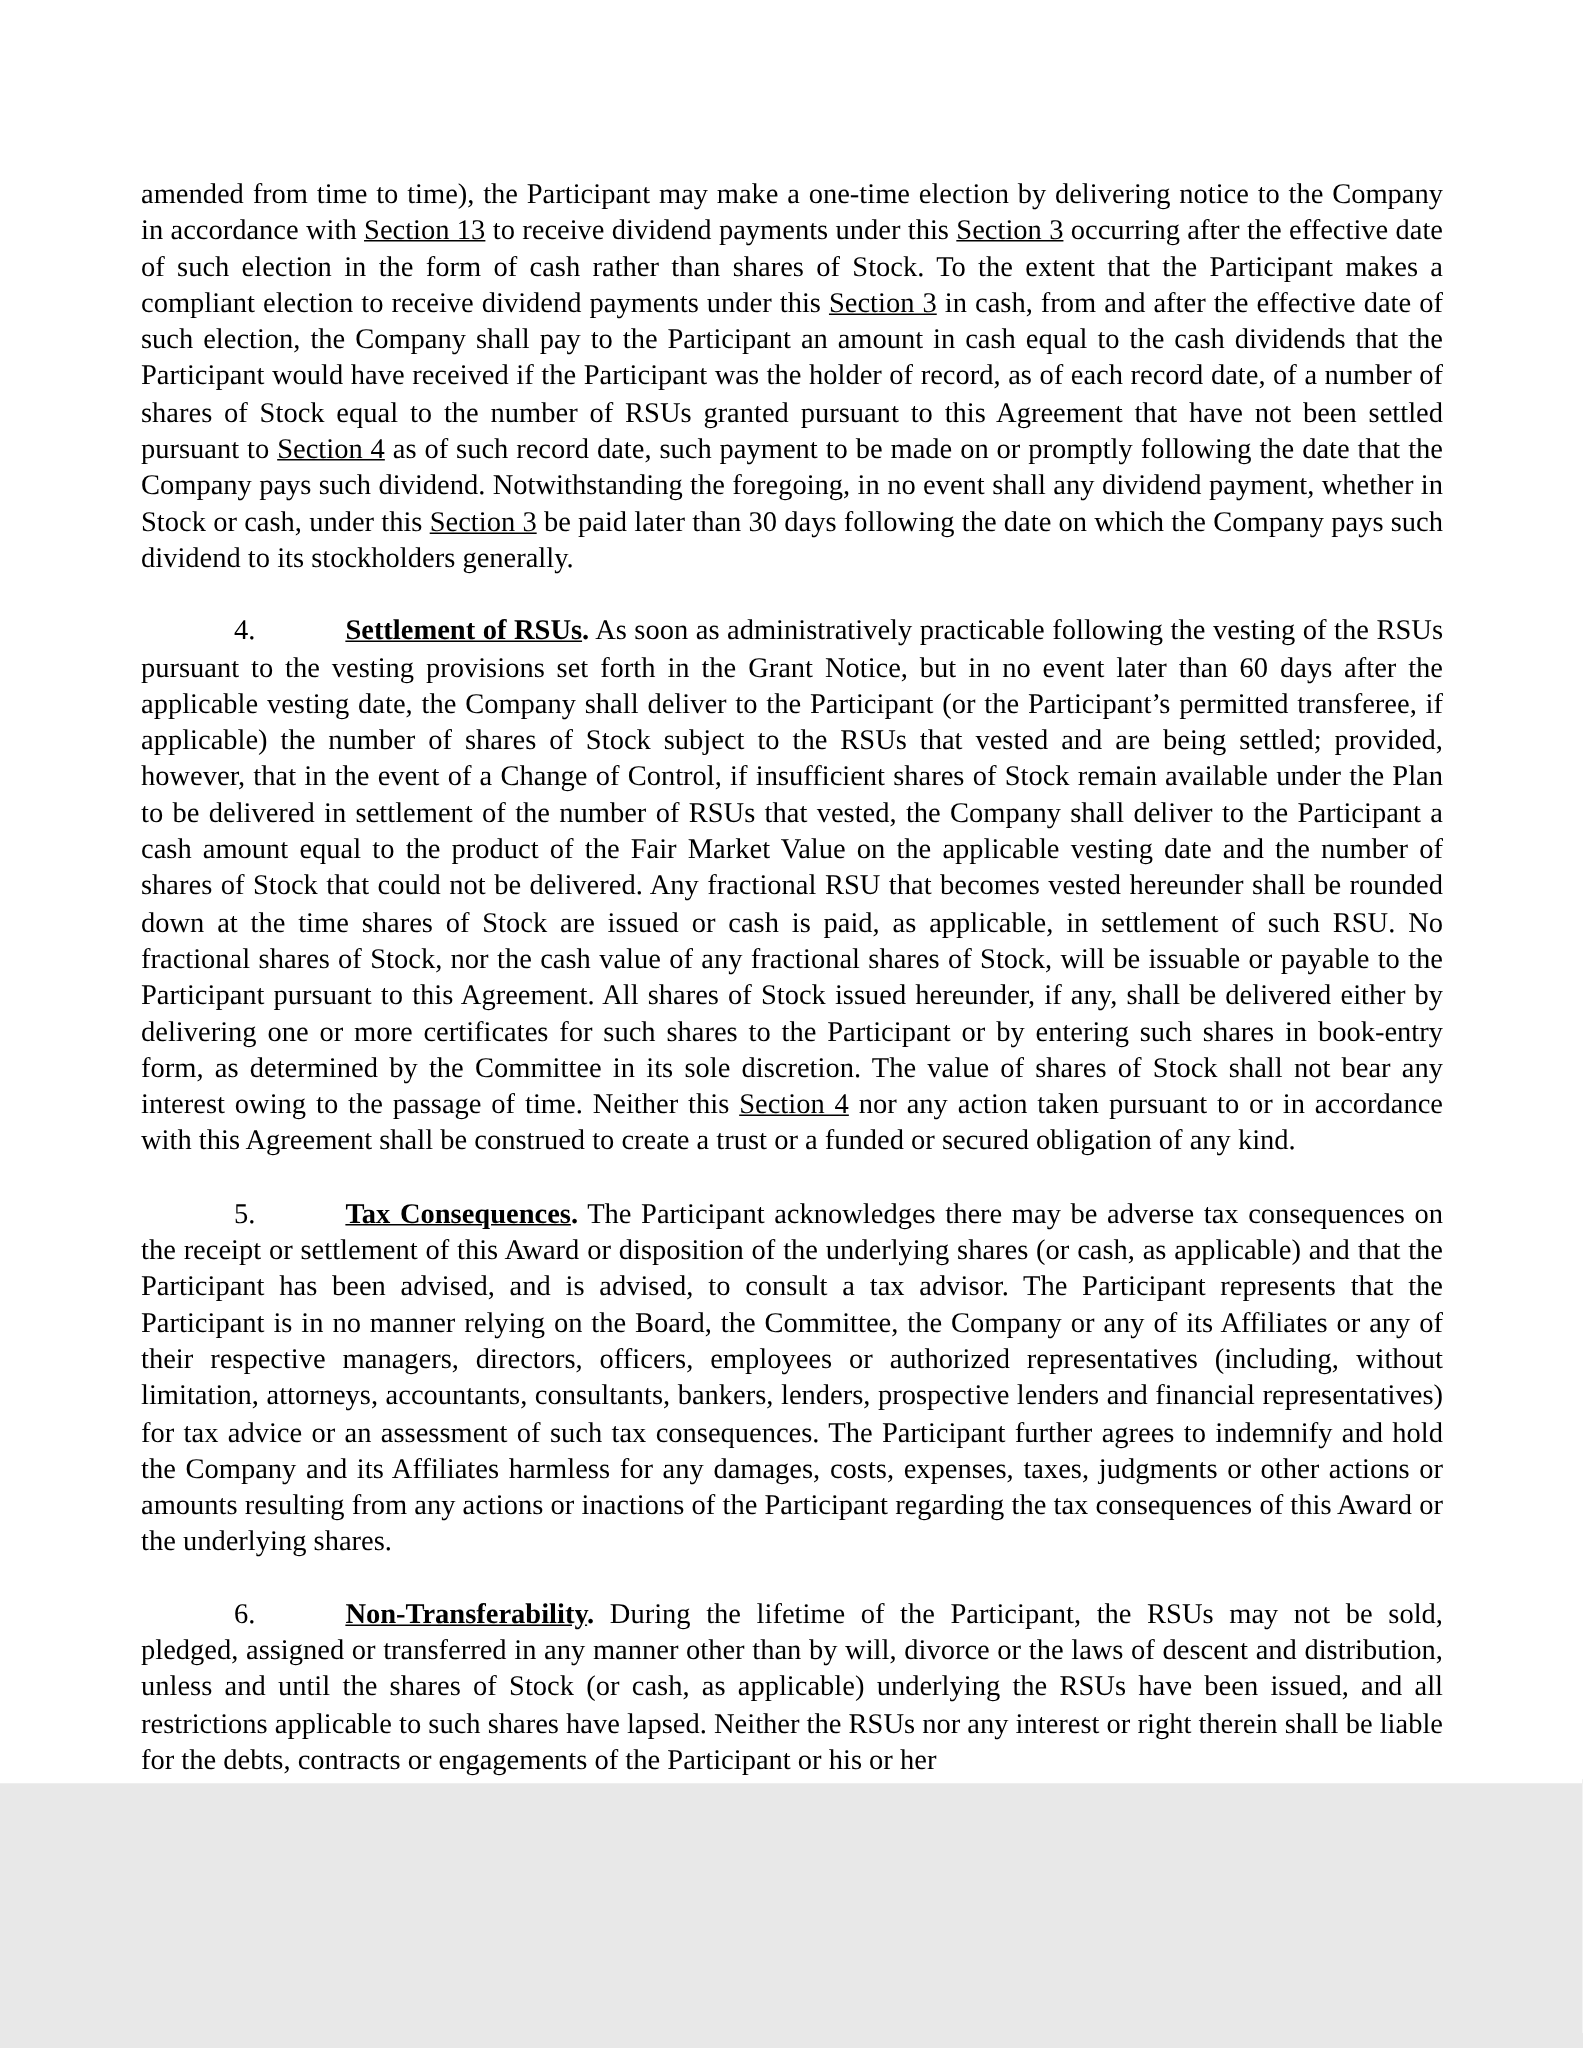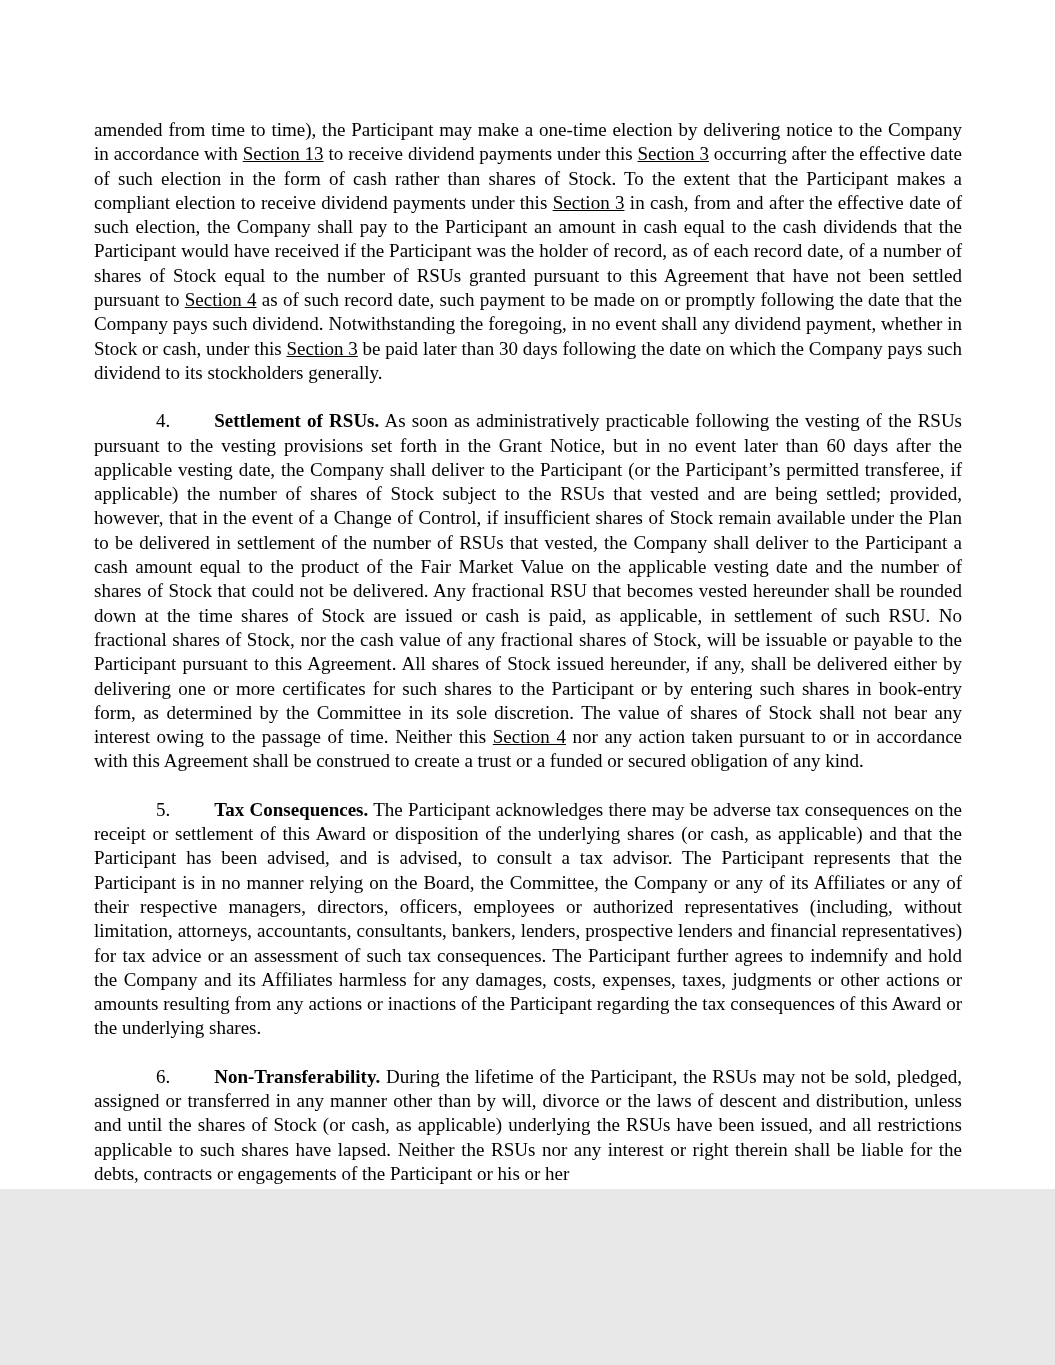--- a/index.html
+++ b/index.html
@@ -30,20 +30,22 @@
   }
   .run { white-space: normal; }
   .run.u {
     text-decoration: underline;
   }
   .run.b {
     font-weight: bold;
   }
   .run.bu {
     font-weight: bold;
+    text-decoration: underline;
+    margin-left: 16px;
   }
   .run.gap {
     display: inline-block;
     width: 44px;
   }
   .footer {
     text-align: center;
     margin: 0;
     font-family: "Liberation Serif", serif;
     font-size: 23px;

